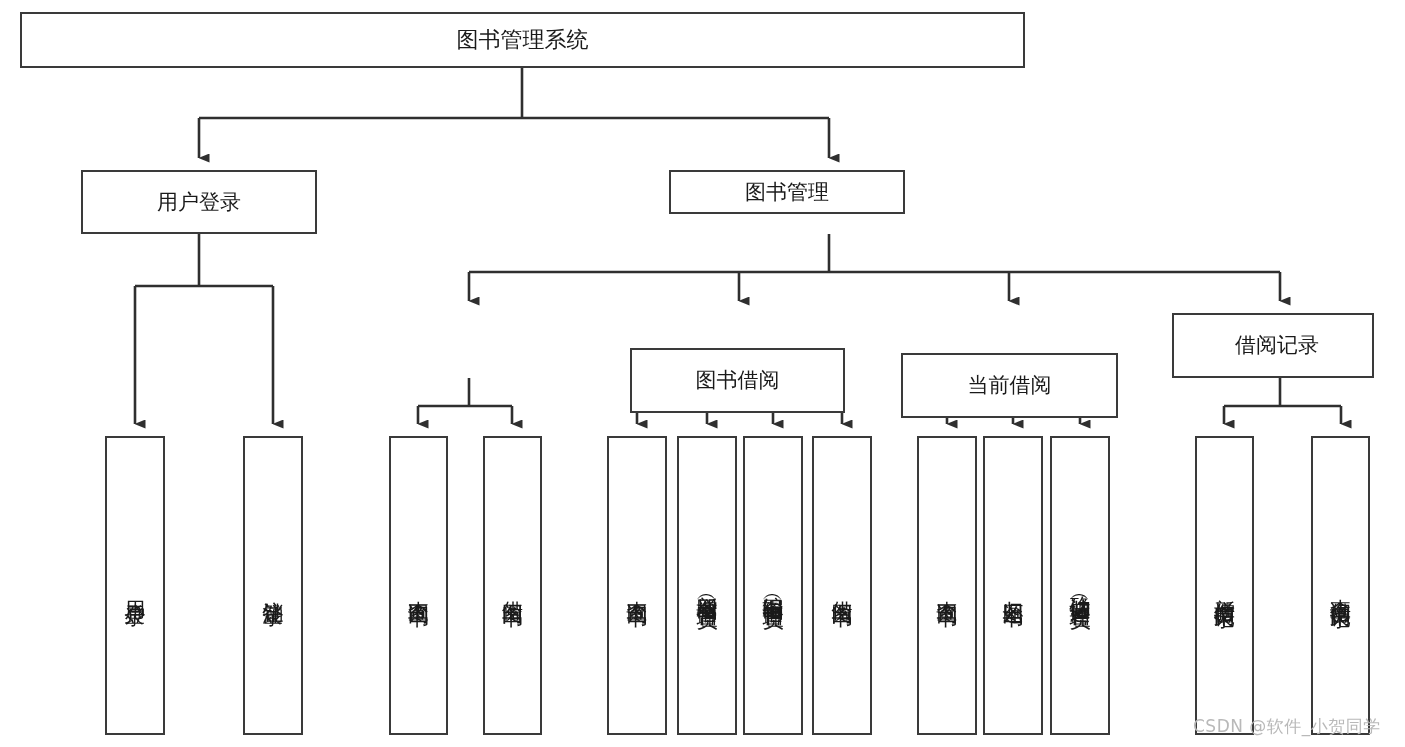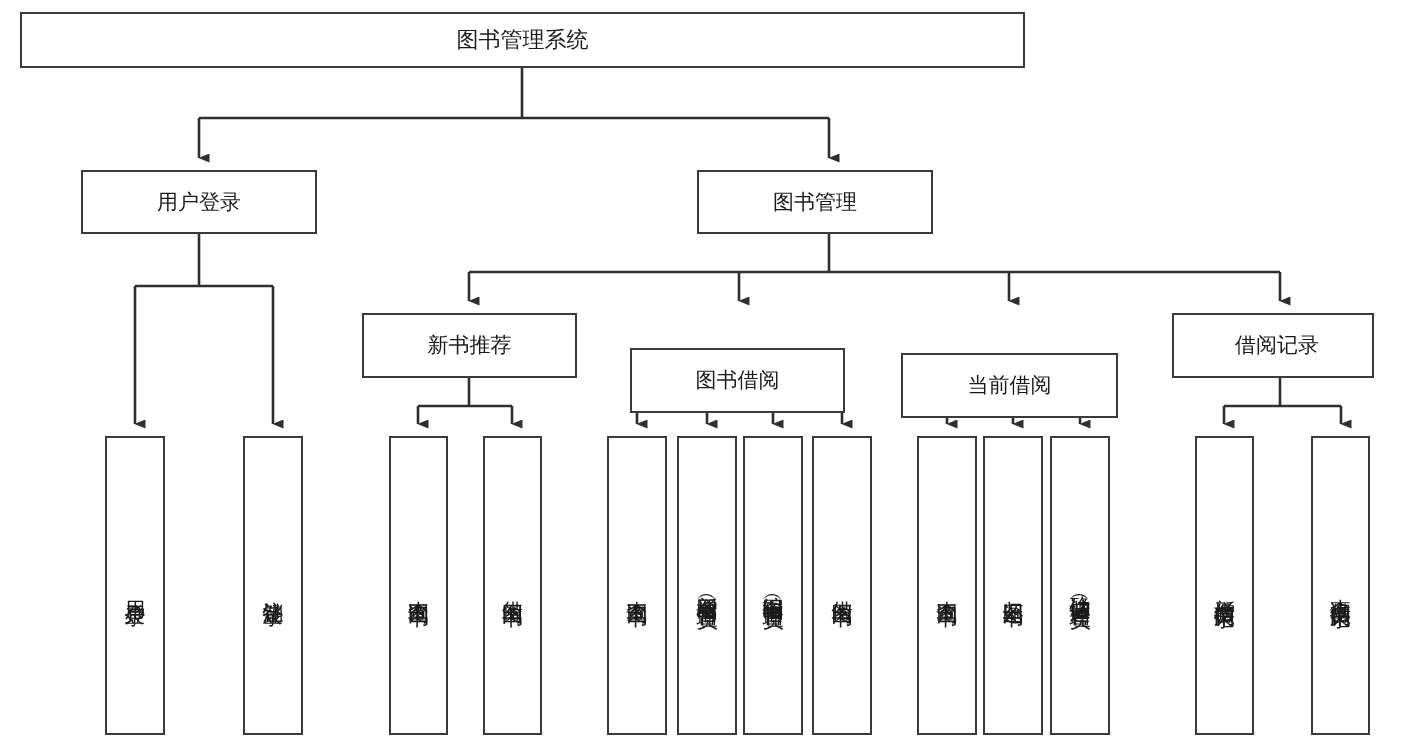--- a/index.html
+++ b/index.html
@@ -110,23 +110,22 @@
       <path d="M1280,378 L1280,406"></path>
       <path d="M1224,406 L1341,406"></path>
       <path d="M1224,406 L1224,424" marker-end="url(#arrowhead)"></path>
       <path d="M1341,406 L1341,424" marker-end="url(#arrowhead)"></path>
     </g>
   </svg>
 
   <div class="node level-0" style="left:20px; top:12px; width:1005px; height:56px;">图书管理系统</div>
 
   <div class="node level-1" style="left:81px; top:170px; width:236px; height:64px;">用户登录</div>
-  <div class="node level-1" style="left:697px; top:170px; width:236px; height:64px;">图书管理</div>
+  <div class="node level-1" style="left:669px; top:170px; width:236px; height:44px;">图书管理</div>
 
-  <div class="node level-2" style="left:362px; top:313px; width:215px; height:65px;">新书推荐</div>
   <div class="node level-2" style="left:630px; top:313px; width:215px; height:65px;margin-top:35px;">图书借阅</div>
   <div class="node level-2" style="left:901px; top:313px; width:217px; height:65px;margin-top:40px;">当前借阅</div>
   <div class="node level-2" style="left:1172px; top:313px; width:202px; height:65px;padding-left:8px;">借阅记录</div>
 
   <div class="node leaf" style="left:105px; top:436px; width:60px; height:299px;">用户登录</div>
   <div class="node leaf" style="left:243px; top:436px; width:60px; height:299px;">注销登录</div>
 
   <div class="node leaf" style="left:389px; top:436px; width:59px; height:299px;">查询图书</div>
   <div class="node leaf" style="left:483px; top:436px; width:59px; height:299px;">借阅图书</div>
 
@@ -135,14 +134,15 @@
   <div class="node leaf" style="left:743px; top:436px; width:60px; height:299px;">编辑图书（管理员）</div>
   <div class="node leaf" style="left:812px; top:436px; width:60px; height:299px;">借阅图书</div>
 
   <div class="node leaf" style="left:917px; top:436px; width:60px; height:299px;">查询图书</div>
   <div class="node leaf" style="left:983px; top:436px; width:60px; height:299px;">归还图书</div>
   <div class="node leaf" style="left:1050px; top:436px; width:60px; height:299px;">确认归还（管理员）</div>
 
   <div class="node leaf" style="left:1195px; top:436px; width:59px; height:299px;">新增借阅记录</div>
   <div class="node leaf" style="left:1311px; top:436px; width:59px; height:299px;">查询借阅记录</div>
 
+  <div class="watermark" style="left:1193px; top:715px;">CSDN @软件_小贺同学</div>
 
 </div>
 
 </body></html>

